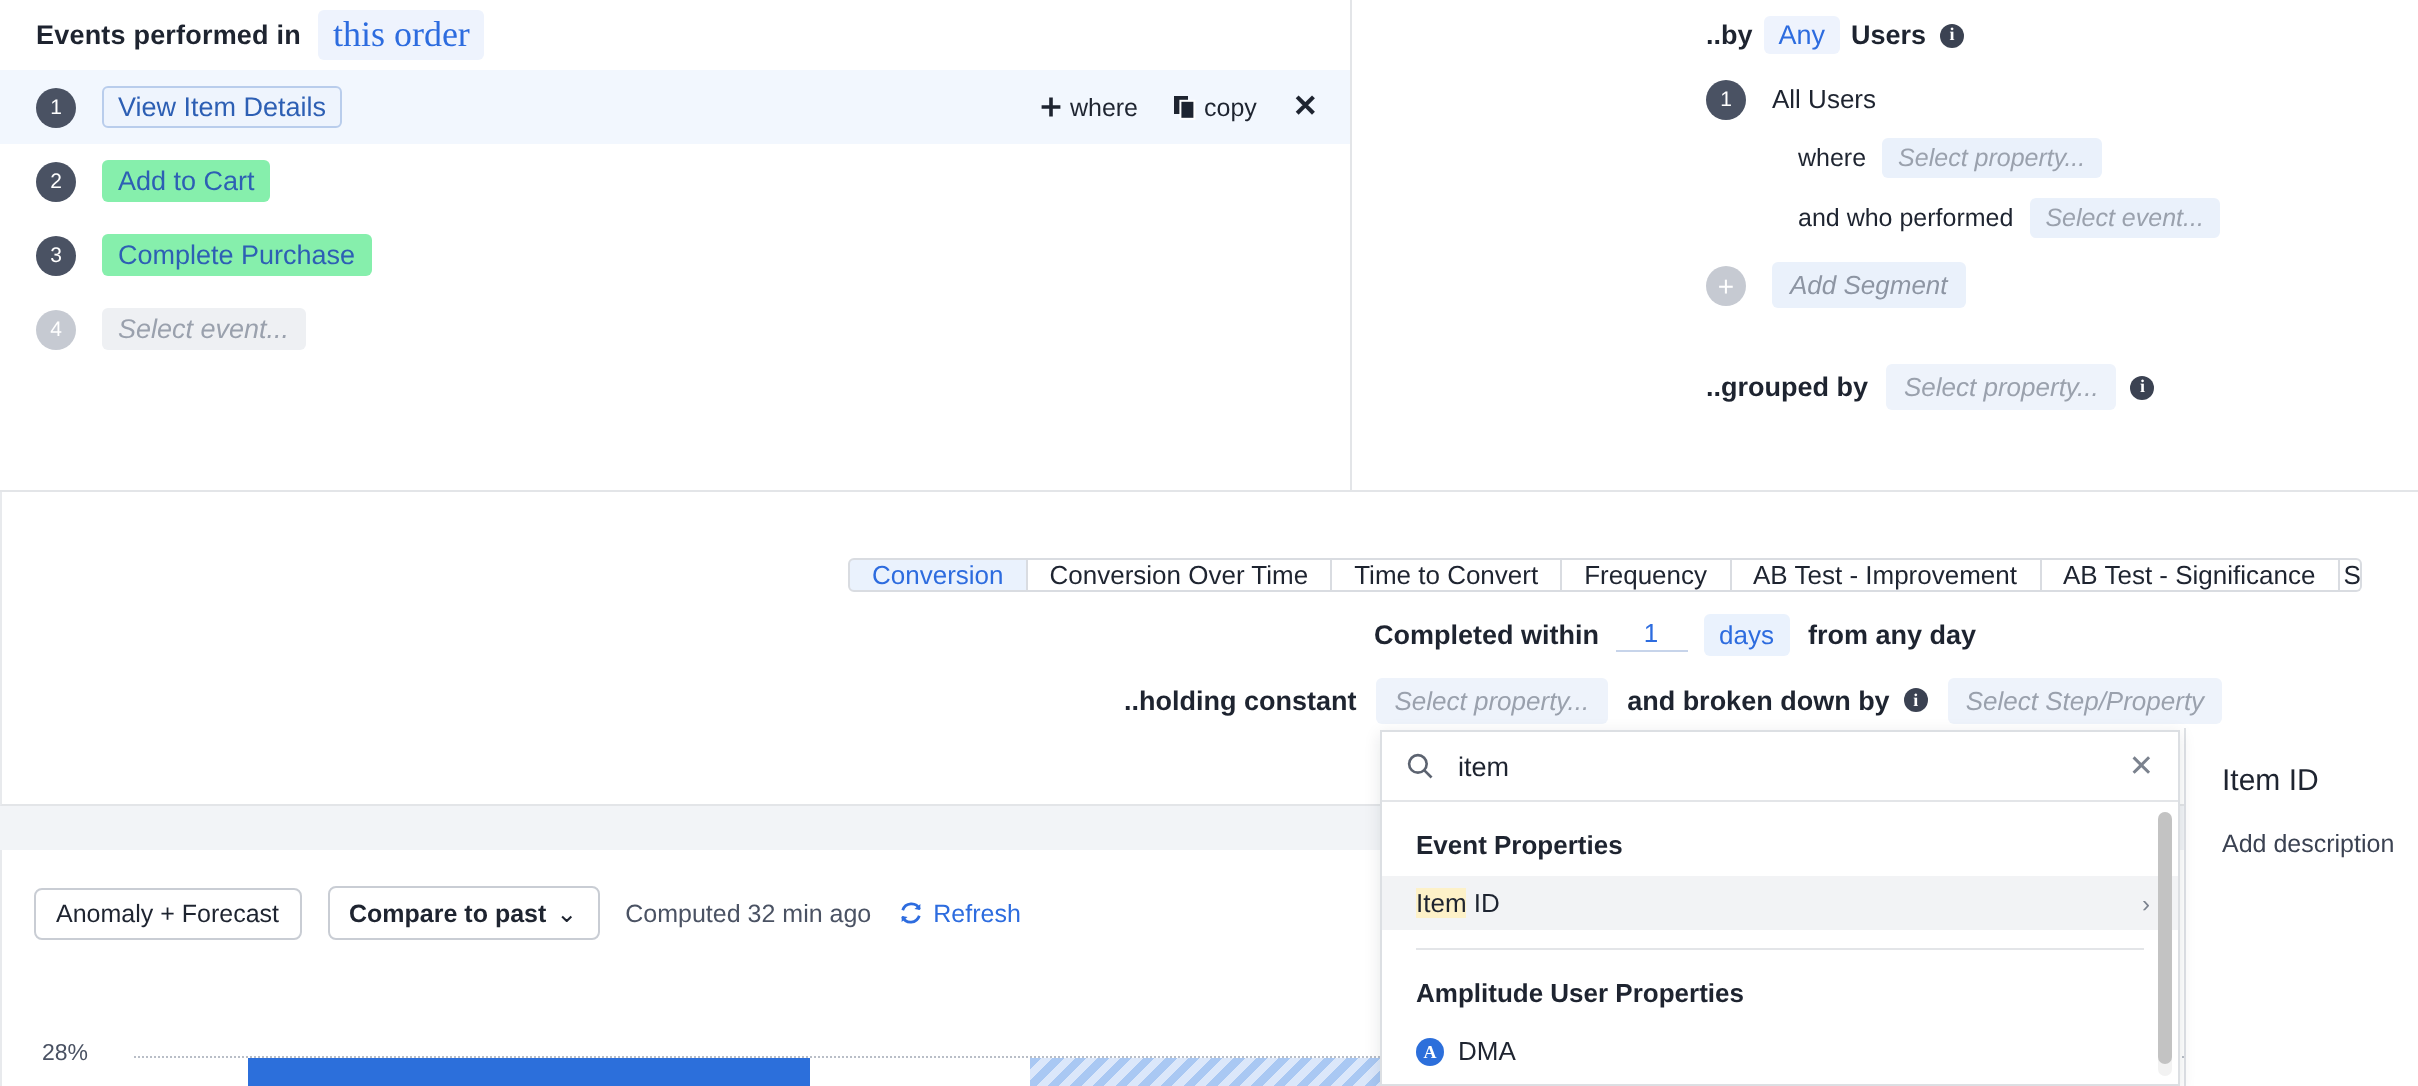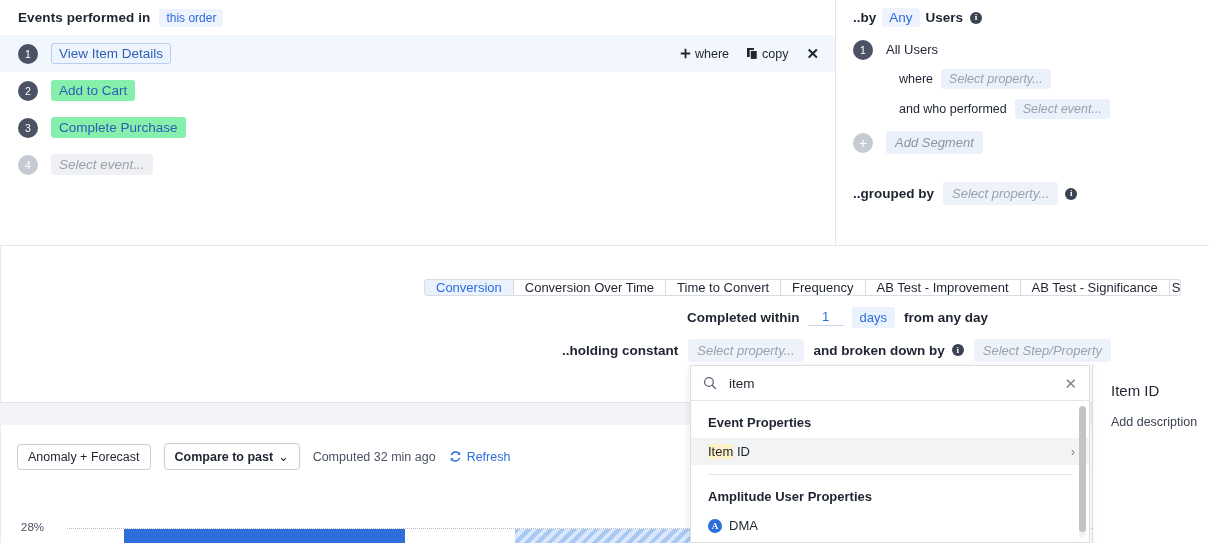--- a/index.html
+++ b/index.html
@@ -12,34 +12,34 @@
   }
   .app { position: relative; width: 1209px; height: 543px; background:#ffffff; }
 
   
   .top-section {
     position: absolute; left: 0; top: 0; width: 1209px; height: 246px;
     border-bottom: 1px solid #e3e5e8;
     box-sizing: border-box;
   }
   .events-pane {
-    position: absolute; left: 0; top: 0; width: 836px; height: 245px;
+    position: absolute; left: 0; top: 0; width: 676px; height: 245px;
     border-right: 1px solid #e3e5e8;
     box-sizing: border-box;
   }
   .events-header {
     display: flex; align-items: center; height: 35px;
     padding-left: 18px; box-sizing: border-box;
   }
   .events-header-label {
     font-size: 13.5px; font-weight: bold; color: #1e2430; letter-spacing: .1px;
   }
   .chip-link {
-    font-size: 12px; color: #2d6cdf; background: #eef3fd;
-    padding: 2px 7px; border-radius: 3px; margin-left: 9px; cursor: pointer;
+    font-size: 18px; color: #2d6cdf; background: #eef3fd;
+    padding: 2px 7px; border-radius: 3px; margin-left: 9px; cursor: pointer; font-family: Liberation Serif, serif;
   }
   .funnel-row {
     display: flex; align-items: center; height: 37px; padding-left: 18px;
     box-sizing: border-box; position: relative;
   }
   .funnel-row.selected { background: #f2f7fe; }
   .step-num {
     width: 20px; height: 20px; border-radius: 50%;
     background: #4a5263; color: #fff; font-size: 10.5px;
     display: flex; align-items: center; justify-content: center;

